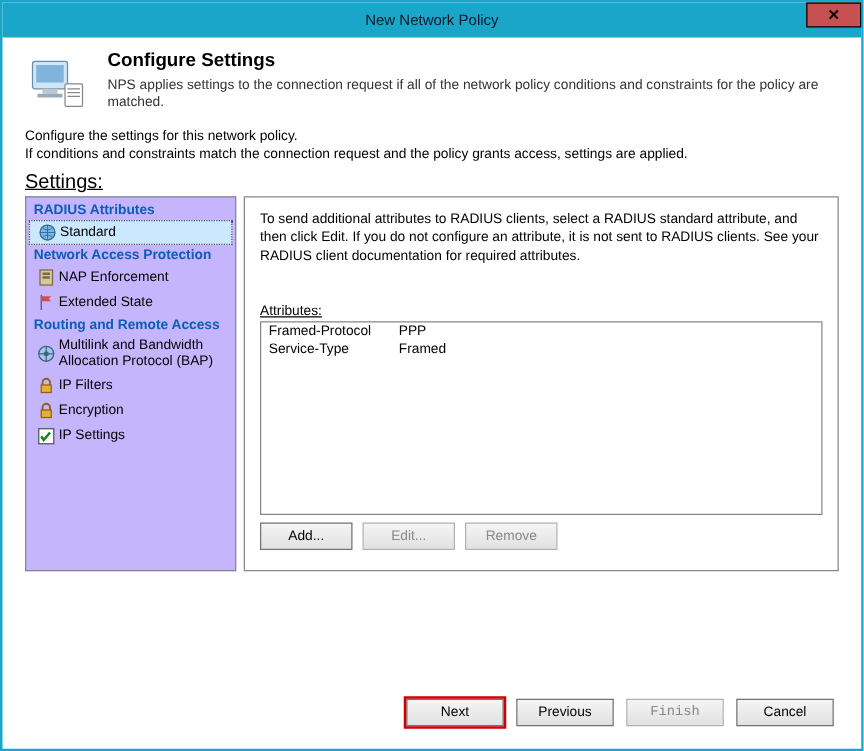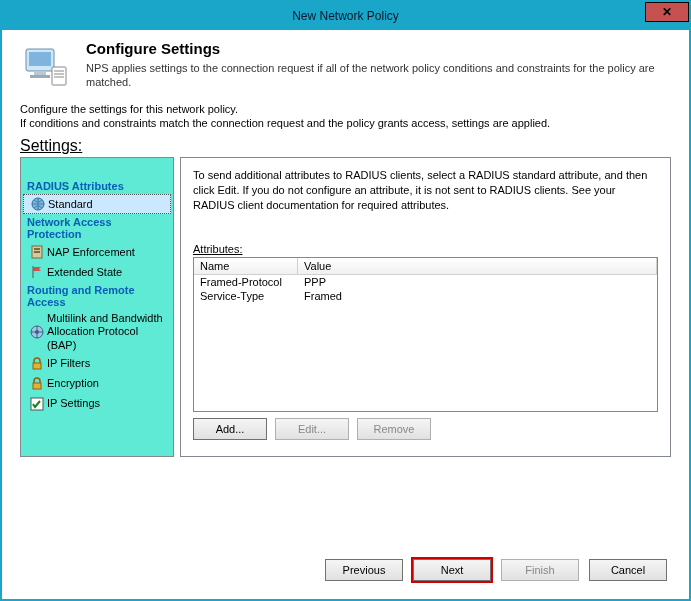--- a/index.html
+++ b/index.html
@@ -76,26 +76,26 @@
     padding: 0 18px 2px 18px;
     font-size: 16px;
     text-decoration: underline;
   }
   .body {
     display: flex;
     padding: 0 18px;
     gap: 6px;
   }
   .sidebar {
-    width: 154px;
+    width: 169px;
     height: 300px;
     border: 1px solid #828790;
-    background: #5eead4;
+    background: #c4b5fd;
     overflow: hidden;
-    padding: 20px 0;
+    padding: 2px 0;
   }
   .cat {
     color: #0a5db8;
     font-weight: bold;
     font-size: 11px;
     padding: 2px 6px 2px 6px;
   }
   .item {
     display: flex;
     align-items: center;
@@ -182,21 +182,21 @@
   }
   .fbtn {
     width: 78px;
     height: 22px;
     border: 1px solid #707070;
     background: linear-gradient(#f5f5f5,#e1e1e1);
     font-size: 11px;
     display:flex;align-items:center;justify-content:center;
     cursor:pointer;
   }
-  .fbtn[disabled] { color:#888; border-color:#b0b0b0; cursor:default;}
+  .fbtn[disabled] { color:#888; border-color:#b0b0b0; cursor:default;font-family:Liberation Mono, monospace;}
   .fbtn.highlight { outline: 2px solid #d00000; outline-offset: 0px; }
 </style>
 </head>
 <body>
 
 <div class="window">
 
   <div class="titlebar">
     <span class="titlebar-title">New Network Policy</span>
     <div class="close-btn">
@@ -304,24 +304,20 @@
         <span>IP Settings</span>
       </div>
     </div>
 
     <div class="content">
       <div class="content-desc">To send additional attributes to RADIUS clients, select a RADIUS standard attribute, and then click Edit. If you do not configure an attribute, it is not sent to RADIUS clients. See your RADIUS client documentation for required attributes.</div>
       <div class="attr-label">
         <span>Attributes:</span>
       </div>
       <div class="table">
-        <div class="thead">
-          <div class="th name">Name</div>
-          <div class="th value">Value</div>
-        </div>
         <div class="tr">
           <div class="td name">Framed-Protocol</div>
           <div class="td value">PPP</div>
         </div>
         <div class="tr">
           <div class="td name">Service-Type</div>
           <div class="td value">Framed</div>
         </div>
       </div>
       <div class="row-btns">
@@ -332,25 +328,25 @@
             <span>Edit...</span>
           </button>
         <button class="btn" disabled="">
             <span>Remove</span>
           </button>
       </div>
     </div>
   </div>
 
   <div class="footer">
+    <button class="fbtn highlight">
+        <span>Next</span>
+      </button>
     <button class="fbtn">
         <span>Previous</span>
-      </button>
-    <button class="fbtn highlight">
-        <span>Next</span>
       </button>
     <button class="fbtn" disabled="">
         <span>Finish</span>
       </button>
     <button class="fbtn">
         <span>Cancel</span>
       </button>
   </div>
 
 </div>

